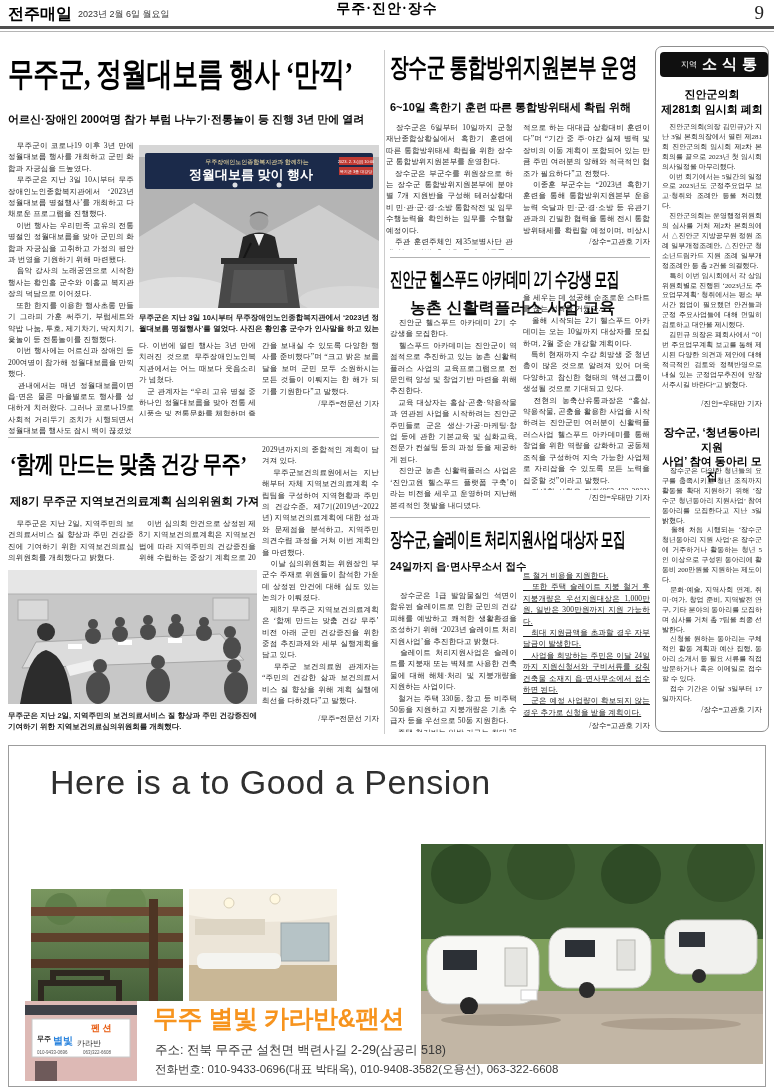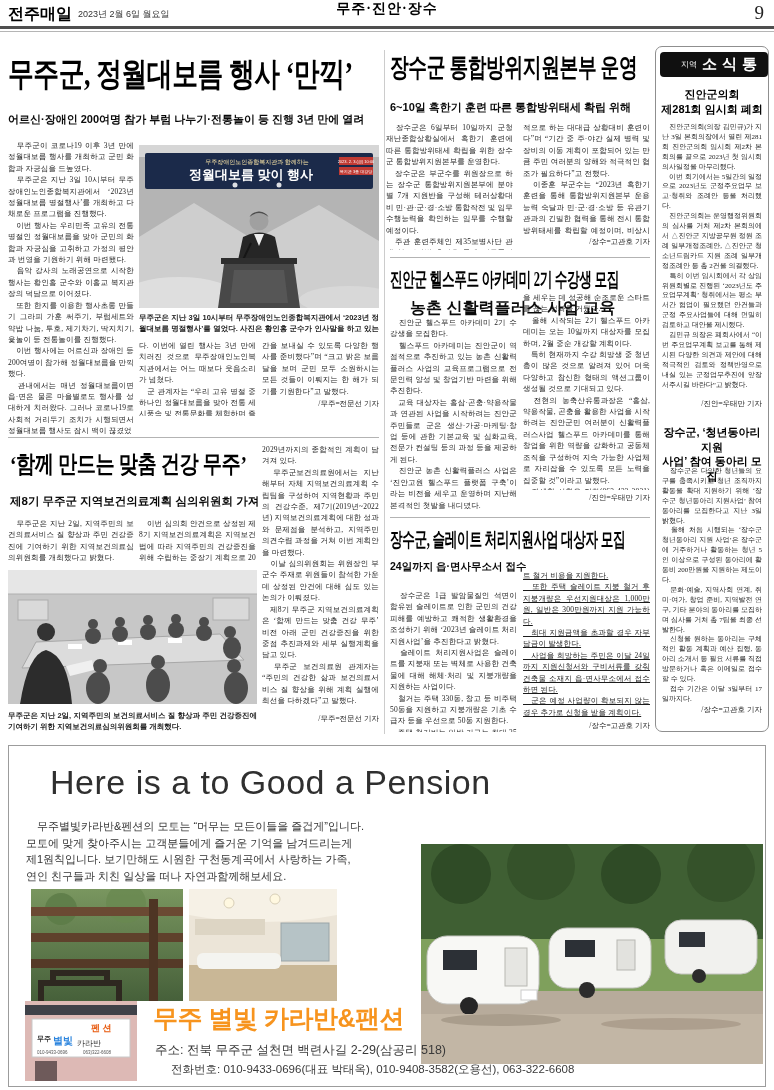--- a/index.html
+++ b/index.html
@@ -29,21 +29,21 @@
   .sosik-title{font:bold 11px/14.5px "Liberation Sans",sans-serif;text-align:center;
                white-space:pre-line;color:#000;}
   .sosik-body{font:7px/9.9px "Liberation Serif",serif;text-align:justify;white-space:pre-line;
               overflow:hidden;color:#1c1c1c;word-break:break-all;}
   
   #ad-box{border:1px solid #9c9c9c;}
   .ad-headline{font:300 34px/38px "Liberation Sans",sans-serif;color:#2f2f2f;letter-spacing:.5px;}
   .ad-body{font:11px/16.5px "Liberation Sans",sans-serif;color:#333;white-space:pre-line;}
   .ad-brand{font:800 25px/28px "Liberation Sans",sans-serif;color:#f7941e;letter-spacing:-.5px;}
   .ad-addr{font:12.5px/16px "Liberation Sans",sans-serif;color:#3a3a3a;}
-  .ad-phone{font:11.5px/15px "Liberation Sans",sans-serif;color:#3a3a3a;margin-left:16px;}
+  .ad-phone{font:11.5px/15px "Liberation Sans",sans-serif;color:#3a3a3a;}
 </style>
 </head>
 <body>
 
 <div id="page">
 
   <div class="abs mast-name" style="left:8px;top:5px;">전주매일</div>
   <div class="abs mast-date" style="left:78px;top:5px;">2023년 2월 6일 월요일</div>
   <div class="abs mast-section" style="left:0;top:0;width:774px;text-align:center;">무주·진안·장수</div>
   <div class="abs mast-page" style="right:10px;top:3px;">9</div>
@@ -209,24 +209,20 @@
     <div class="abs sosik-body" style="left:6px;top:420px;width:100px;height:236px;">　장수군은 다양한 청년들의 요구를 충족시키고 청년 조직까지 활동을 확대 지원하기 위해 ‘장수군 청년동아리 지원사업’ 참여 동아리를 모집한다고 지난 3일 밝혔다.
 　올해 처음 시행되는 ‘장수군 청년동아리 지원 사업’은 장수군에 거주하거나 활동하는 청년 5인 이상으로 구성된 동아리에 활동비 200만원을 지원하는 제도이다.
 　문화·예술, 지역사회 연계, 취미·여가, 창업 준비, 지역발전 연구, 기타 분야의 동아리를 모집하며 심사를 거쳐 총 7팀을 최종 선발한다.
 　신청을 원하는 동아리는 구체적인 활동 계획과 예산 집행, 동아리 소개서 등 필요 서류를 직접 방문하거나 혹은 이메일로 접수할 수 있다.
 　접수 기간은 이달 3일부터 17일까지다.</div>
     <div class="abs byline" style="left:6px;top:658px;width:100px;">/장수=고관호 기자</div>
   </div>
 
   <div id="ad-box" class="abs" style="left:8px;top:745px;width:756px;height:340px;">
     <div class="abs ad-headline" style="left:17px;top:17px;margin-left:24px;">Here is a to Good a Pension</div>
-    <div class="abs ad-body" style="left:17px;top:72px;width:345px;">　무주별빛카라반&amp;펜션의 모토는 “머무는 모든이들을 즐겁게”입니다.
-모토에 맞게 찾아주시는 고객분들에게 즐거운 기억을 남겨드리는게
-제1원칙입니다. 보기만해도 시원한 구천동계곡에서 사랑하는 가족,
-연인 친구들과 치친 일상을 떠나 자연과함께해보세요.</div>
 
     <div class="abs" style="left:22px;top:143px;">
       <svg width="152" height="112" viewBox="0 0 152 112">
         <defs>
             <linearGradient id="grn" x1="0" y1="0" x2="0" y2="1">
           <stop offset="0" stop-color="#79965f"></stop>
               <stop offset="1" stop-color="#46603a"></stop>
         </linearGradient>
           </defs>
         <rect width="152" height="112" fill="url(#grn)"></rect>

